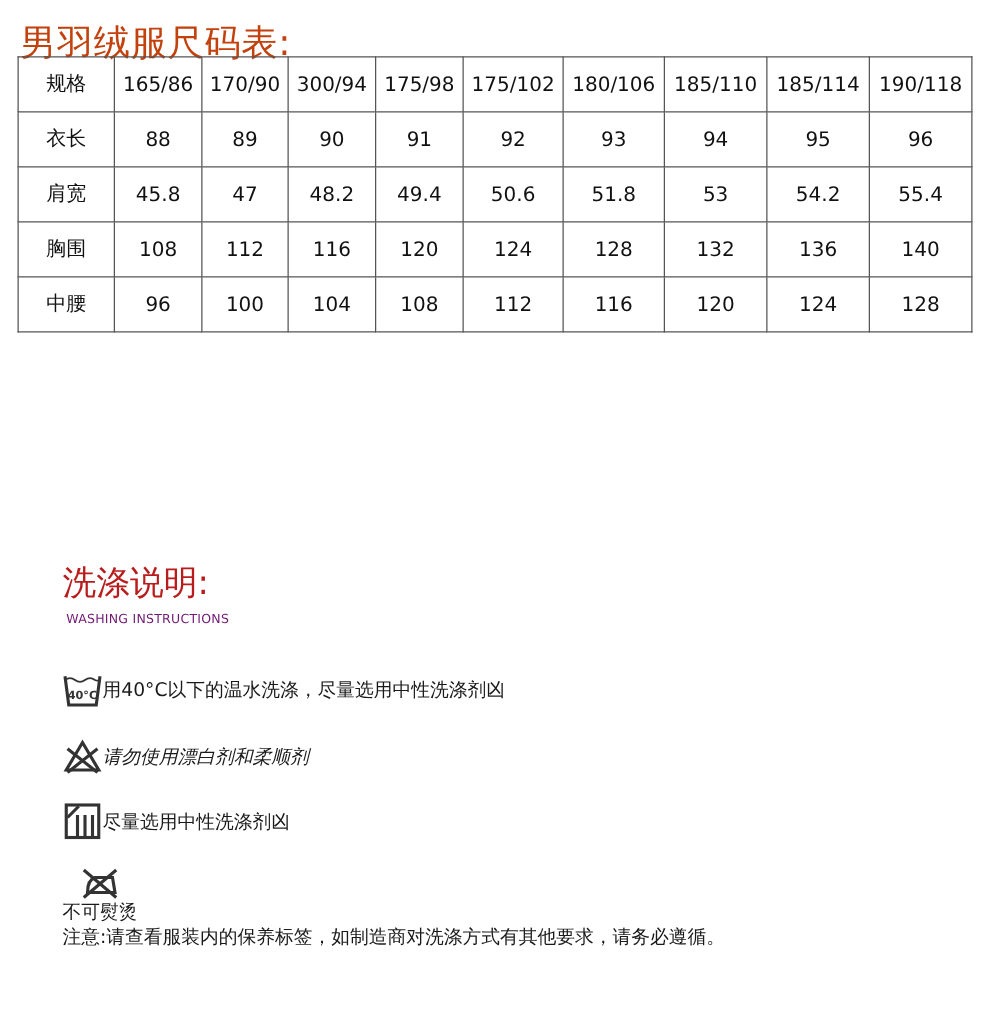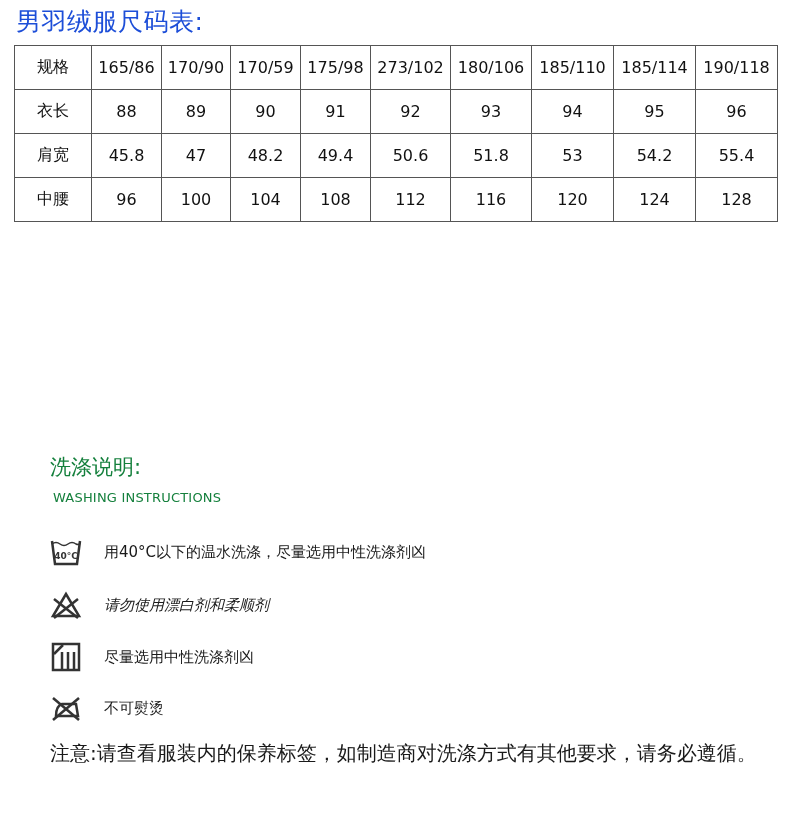--- a/index.html
+++ b/index.html
@@ -1,28 +1,28 @@
 <!DOCTYPE html>
 <html><head>
 <meta charset="utf-8">
 <style>
   html, body { margin:0; padding:0; background:#ffffff; }
   body { width:790px; height:818px; position:relative; overflow:hidden;
          font-family:"DejaVu Sans", "Liberation Sans", sans-serif; color:#1a1a1a; }
-  .title { position:absolute; left:16px; top:4px; font-size:25px; line-height:36px; color:#1d4ed8; letter-spacing:0.5px; }
+  .title { position:absolute; left:16px; top:16px; font-size:29px; line-height:36px; color:#c2410c; letter-spacing:0.5px; }
   table.size { position:absolute; left:14px; top:45px; border-collapse:collapse; }
   table.size td { border:1.5px solid #555; text-align:center; vertical-align:middle;
                   height:43px; padding:0; font-size:16px; color:#111; }
   table.size td.rh { font-weight:normal; font-size:16px; }
-  .wash-title { position:absolute; left:50px; top:450px; font-size:21px; line-height:34px; color:#15803d; }
-  .wash-sub { position:absolute; left:53px; top:490px; font-size:13px; color:#15803d; letter-spacing:0.2px; }
+  .wash-title { position:absolute; left:50px; top:450px; font-size:27px; line-height:34px; color:#b91c1c; }
+  .wash-sub { position:absolute; left:53px; top:490px; font-size:10px; color:#701a75; letter-spacing:0.2px; }
   .item { position:absolute; left:50px; height:32px; display:flex; align-items:center; }
-  .item .ic { width:32px; height:30px; display:flex; align-items:center; justify-content:center; margin-right:22px; }
+  .item .ic { width:32px; height:30px; display:flex; align-items:center; justify-content:center; margin-right:0; }
   .item .txt { font-size:15px; color:#1a1a1a; }
-  .note { position:absolute; left:50px; top:740px; font-size:20px; color:#1a1a1a; }
+  .note { position:absolute; left:50px; top:740px; font-size:15px; color:#1a1a1a; }
 </style>
 </head>
 <body>
 
 <div class="title">男羽绒服尺码表:</div>
 
 <table class="size">
   <colgroup>
     <col style="width:77px">
       <col style="width:70px">
@@ -33,23 +33,23 @@
       <col style="width:81px">
       <col style="width:82px">
       <col style="width:82px">
       <col style="width:82px">
   </colgroup>
   <tbody id="size-body">
       <tr>
         <td class="rh">规格</td>
         <td>165/86</td>
         <td>170/90</td>
-        <td>170/59</td>
+        <td>300/94</td>
         <td>175/98</td>
-        <td>273/102</td>
+        <td>175/102</td>
         <td>180/106</td>
         <td>185/110</td>
         <td>185/114</td>
         <td>190/118</td>
       </tr>
       <tr>
         <td class="rh">衣长</td>
         <td>88</td>
         <td>89</td>
         <td>90</td>
@@ -64,20 +64,32 @@
         <td class="rh">肩宽</td>
         <td>45.8</td>
         <td>47</td>
         <td>48.2</td>
         <td>49.4</td>
         <td>50.6</td>
         <td>51.8</td>
         <td>53</td>
         <td>54.2</td>
         <td>55.4</td>
+      </tr>
+      <tr>
+        <td class="rh">胸围</td>
+        <td>108</td>
+        <td>112</td>
+        <td>116</td>
+        <td>120</td>
+        <td>124</td>
+        <td>128</td>
+        <td>132</td>
+        <td>136</td>
+        <td>140</td>
       </tr>
       <tr>
         <td class="rh">中腰</td>
         <td>96</td>
         <td>100</td>
         <td>104</td>
         <td>108</td>
         <td>112</td>
         <td>116</td>
         <td>120</td>
@@ -118,21 +130,21 @@
       <rect x="3" y="2" width="26" height="26" fill="none" stroke="#333" stroke-width="2.5"></rect>
       <line x1="4" y1="12" x2="13" y2="3" stroke="#333" stroke-width="2.5"></line>
       <line x1="12" y1="10" x2="12" y2="27" stroke="#333" stroke-width="2.5"></line>
       <line x1="18" y1="10" x2="18" y2="27" stroke="#333" stroke-width="2.5"></line>
       <line x1="24" y1="10" x2="24" y2="27" stroke="#333" stroke-width="2.5"></line>
     </svg>
   </span>
   <span class="txt">尽量选用中性洗涤剂凶</span>
 </div>
 
-<div class="item" style="top:692px;">
+<div class="item" style="top:692px;flex-direction:column;">
   <span class="ic">
     <svg width="32" height="28" viewBox="0 0 32 28">
       <path d="M6 22 L28 22 L26 10 L12 10 Q6 12 6 22 Z" fill="none" stroke="#333" stroke-width="2.5"></path>
       <line x1="3" y1="4" x2="29" y2="26" stroke="#333" stroke-width="2.5"></line>
       <line x1="29" y1="4" x2="3" y2="26" stroke="#333" stroke-width="2.5"></line>
     </svg>
   </span>
   <span class="txt">不可熨烫</span>
 </div>
 

